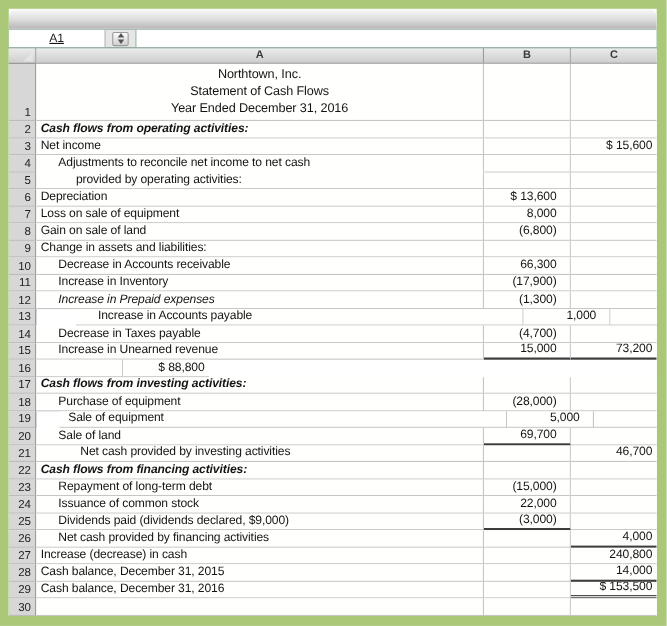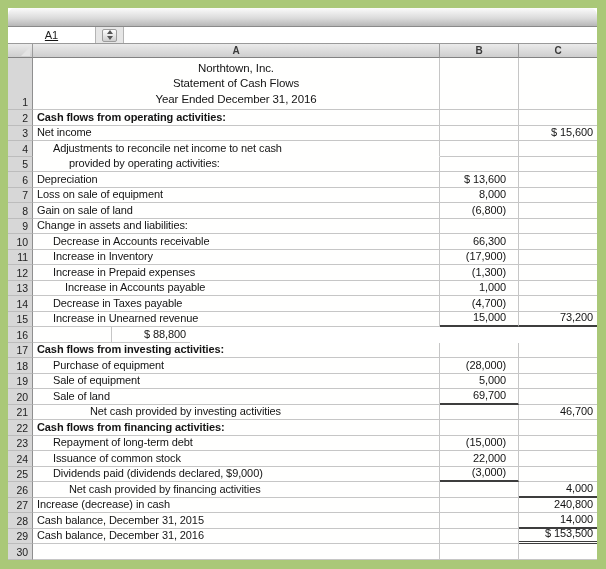--- a/index.html
+++ b/index.html
@@ -65,21 +65,21 @@
   }
   .cell {
     display:flex; align-items:flex-end; background:#fffffe;
     border-right:1px solid #c6c6c6; border-bottom:1px solid #c6c6c6;
     font-size:11px; line-height:12px; padding:0 4px 2px 4px;
     white-space:nowrap; overflow:hidden;
   }
   .cell.a { width:407px; flex:0 0 407px; }
   .cell.b { width:79px; flex:0 0 79px; justify-content:flex-end; padding-right:12px; }
   .cell.c { width:78px; flex:0 0 78px; justify-content:flex-end; padding-right:4px; border-right:none; }
-  .cell.bold { font-weight:700; }
+  .cell.bold { font-weight:700;font-style:italic; }
   .cell.no-bottom { border-bottom-color:transparent; }
   .cell.dark-bottom { border-bottom:2px solid #3d3d3d; }
   .cell.double-bottom { border-bottom:3px double #3d3d3d; }
   .cell.title-cell {
     flex-direction:column; align-items:center; justify-content:flex-start;
     padding-top:3px; font-weight:400; font-size:11.5px; line-height:15.3px;
   }
 </style>
 </head>
 <body>
@@ -174,27 +174,27 @@
     <div class="cell c"></div>
   </div>
       <div class="row">
     <div class="rh">11</div>
     <div class="cell a" style="padding-left: 20px;">Increase in Inventory</div>
     <div class="cell b">(17,900)</div>
     <div class="cell c"></div>
   </div>
       <div class="row">
     <div class="rh">12</div>
-    <div class="cell a" style="padding-left: 20px;">Increase in Prepaid expenses</div>
+    <div class="cell a" style="padding-left: 20px; font-style: italic;">Increase in Prepaid expenses</div>
     <div class="cell b">(1,300)</div>
     <div class="cell c"></div>
   </div>
       <div class="row">
     <div class="rh">13</div>
-    <div class="cell a" style="padding-left: 32px;">Increase in Accounts payable</div>
+    <div class="cell a" style="padding-left: 20px; margin-left: 36px;">Increase in Accounts payable</div>
     <div class="cell b">1,000</div>
     <div class="cell c"></div>
   </div>
       <div class="row">
     <div class="rh">14</div>
     <div class="cell a" style="padding-left: 20px;">Decrease in Taxes payable</div>
     <div class="cell b">(4,700)</div>
     <div class="cell c"></div>
   </div>
       <div class="row">
@@ -215,33 +215,33 @@
     <div class="cell c"></div>
   </div>
       <div class="row">
     <div class="rh">18</div>
     <div class="cell a" style="padding-left: 20px;">Purchase of equipment</div>
     <div class="cell b">(28,000)</div>
     <div class="cell c"></div>
   </div>
       <div class="row">
     <div class="rh">19</div>
-    <div class="cell a" style="padding-left: 20px;">Sale of equipment</div>
+    <div class="cell a" style="padding-left: 8px; margin-left: 21px;">Sale of equipment</div>
     <div class="cell b">5,000</div>
     <div class="cell c"></div>
   </div>
       <div class="row">
     <div class="rh">20</div>
     <div class="cell a" style="padding-left: 20px;">Sale of land</div>
     <div class="cell b dark-bottom">69,700</div>
     <div class="cell c"></div>
   </div>
       <div class="row">
     <div class="rh">21</div>
-    <div class="cell a" style="padding-left: 57px;">Net cash provided by investing activities</div>
+    <div class="cell a" style="padding-left: 40px;">Net cash provided by investing activities</div>
     <div class="cell b"></div>
     <div class="cell c">46,700</div>
   </div>
       <div class="row">
     <div class="rh">22</div>
     <div class="cell a bold">Cash flows from financing activities:</div>
     <div class="cell b"></div>
     <div class="cell c"></div>
   </div>
       <div class="row">
@@ -257,21 +257,21 @@
     <div class="cell c"></div>
   </div>
       <div class="row">
     <div class="rh">25</div>
     <div class="cell a" style="padding-left: 20px;">Dividends paid (dividends declared, $9,000)</div>
     <div class="cell b dark-bottom">(3,000)</div>
     <div class="cell c"></div>
   </div>
       <div class="row">
     <div class="rh">26</div>
-    <div class="cell a" style="padding-left: 36px;">Net cash provided by financing activities</div>
+    <div class="cell a" style="padding-left: 20px;">Net cash provided by financing activities</div>
     <div class="cell b"></div>
     <div class="cell c dark-bottom">4,000</div>
   </div>
       <div class="row">
     <div class="rh">27</div>
     <div class="cell a">Increase (decrease) in cash</div>
     <div class="cell b"></div>
     <div class="cell c">240,800</div>
   </div>
       <div class="row">

